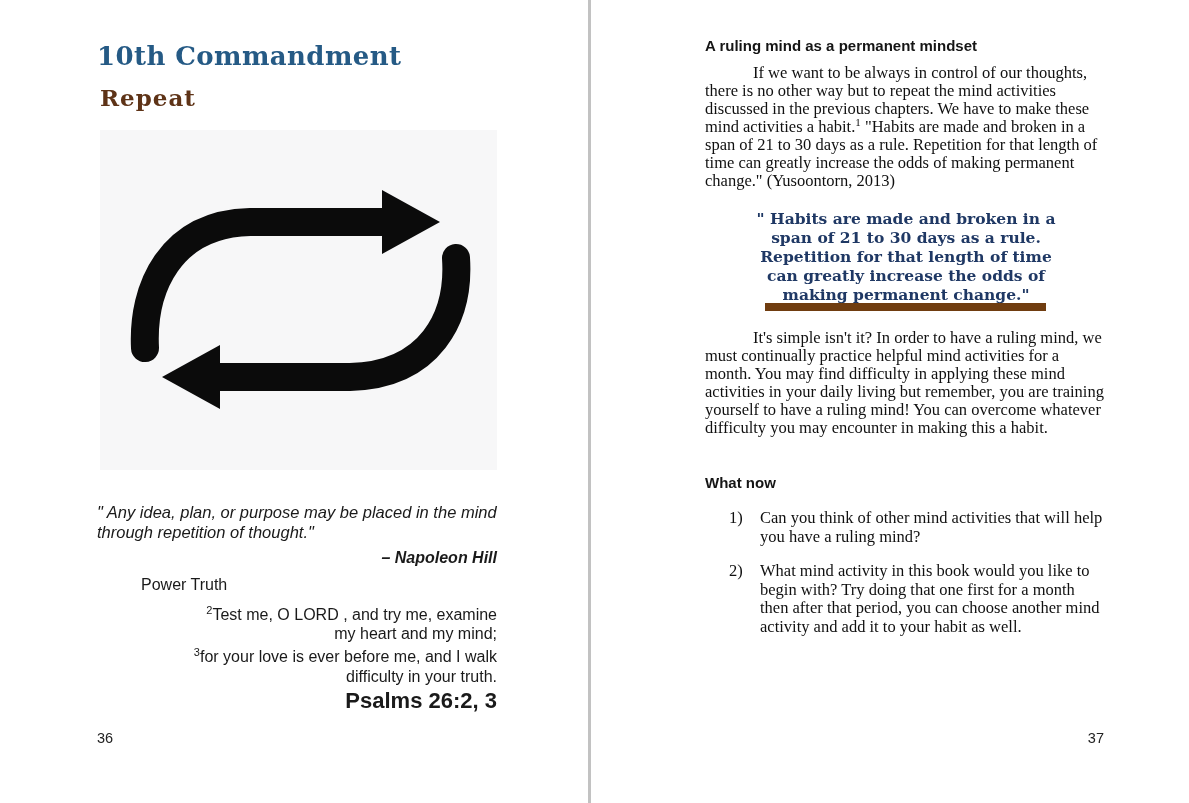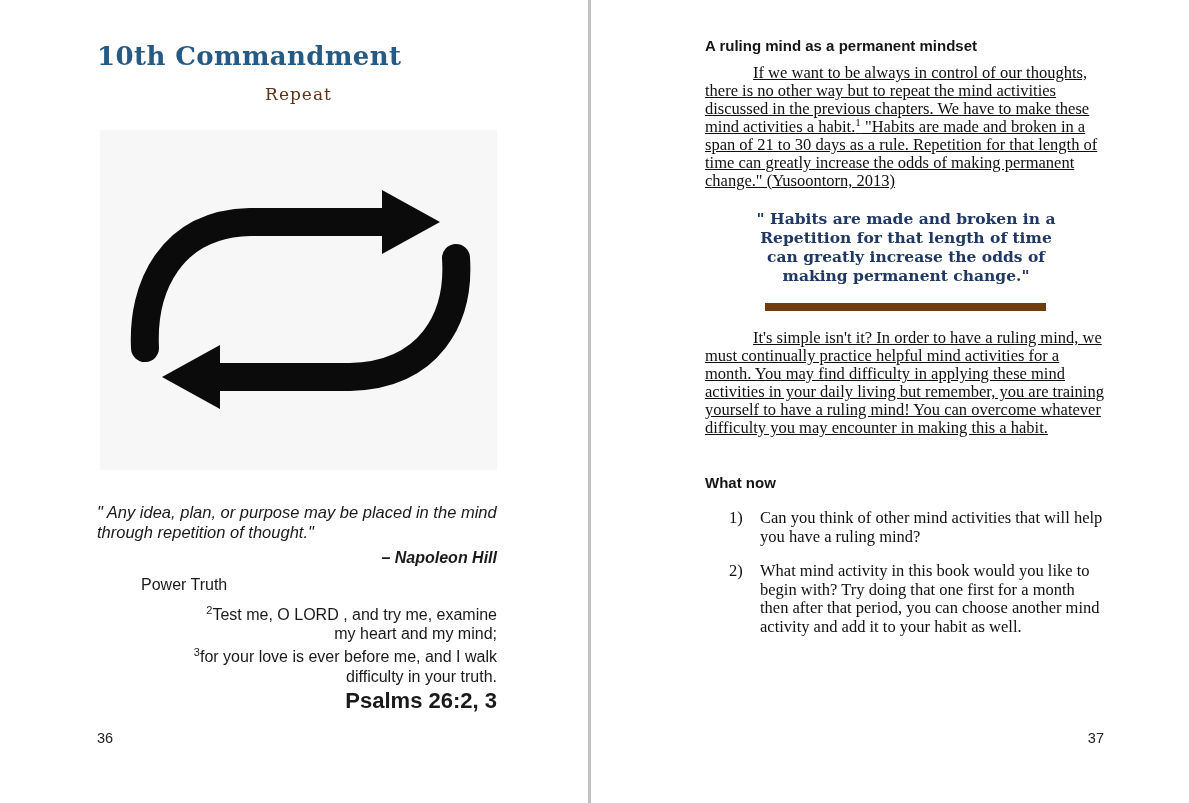--- a/index.html
+++ b/index.html
@@ -20,24 +20,25 @@
   }
 
   
   .page-title {
     left: 97px; top: 41px; width: 420px;
     font-family: "DejaVu Serif", serif;
     font-weight: bold; font-size: 26px; letter-spacing: 0.4px;
     color: #255a85;
   }
   .chapter-subtitle {
-    left: 100px; top: 84px; width: 397px; text-align: center;
+    left: 100px; top: 84px; width: 397px; 
     font-family: "DejaVu Serif", serif;
-    font-size: 17px; letter-spacing: 1px;
+    font-size: 23px; letter-spacing: 1px;
     color: #5e3317;
+    font-weight: bold;
   }
   .repeat-image {
     left: 100px; top: 130px; width: 397px; height: 340px;
     background: #f7f7f8;
     display: flex; align-items: center; justify-content: center;
   }
   .chapter-quote {
     left: 97px; top: 502px; width: 402px;
     font-style: italic; font-size: 16.5px; line-height: 20px;
   }
@@ -65,21 +66,20 @@
   
   .section-heading {
     left: 705px; top: 37px; width: 410px;
     font-weight: bold; font-size: 15px; color: #151515;
   }
   .body-paragraph {
     left: 705px; width: 402px;
     font-family: "Liberation Serif", serif;
     font-size: 16.5px; line-height: 18px; color: #101010;
     text-indent: 48px;
-    text-decoration: underline;
   }
   .paragraph-1 { top: 64px; }
   .paragraph-2 { top: 329px; }
   .body-paragraph sup { font-size: 11px; line-height: 0; }
   .pull-quote {
     left: 705px; top: 209px; width: 402px; text-align: center;
     font-family: "DejaVu Serif", serif; font-weight: bold;
     font-size: 15.5px; line-height: 19px;
     color: #1f3864;
   }
@@ -138,20 +138,21 @@
 
 <div class="page-divider"></div>
 
 <div>
   <h2 class="abs section-heading">A ruling mind as a permanent mindset</h2>
 
   <p class="abs body-paragraph paragraph-1"><span>If we want to be always in control of our thoughts, there is no other way but to repeat the mind activities discussed in the previous chapters. We have to make these mind activities a habit.</span><sup>1</sup><span> "Habits are made and broken in a span of 21 to 30 days as a rule. Repetition for that length of time can greatly increase the odds of making permanent change." (Yusoontorn, 2013)</span></p>
 
   <div class="abs pull-quote">
     <div>" Habits are made and broken in a</div>
+    <div>span of 21 to 30 days as a rule.</div>
     <div>Repetition for that length of time</div>
     <div>can greatly increase the odds of</div>
     <div>making permanent change."</div>
   </div>
   <div class="abs quote-underline-bar"></div>
 
   <p class="abs body-paragraph paragraph-2">It's simple isn't it? In order to have a ruling mind, we must continually practice helpful mind activities for a month. You may find difficulty in applying these mind activities in your daily living but remember, you are training yourself to have a ruling mind! You can overcome whatever difficulty you may encounter in making this a habit.</p>
 
   <div class="abs what-now-heading">What now</div>
 

